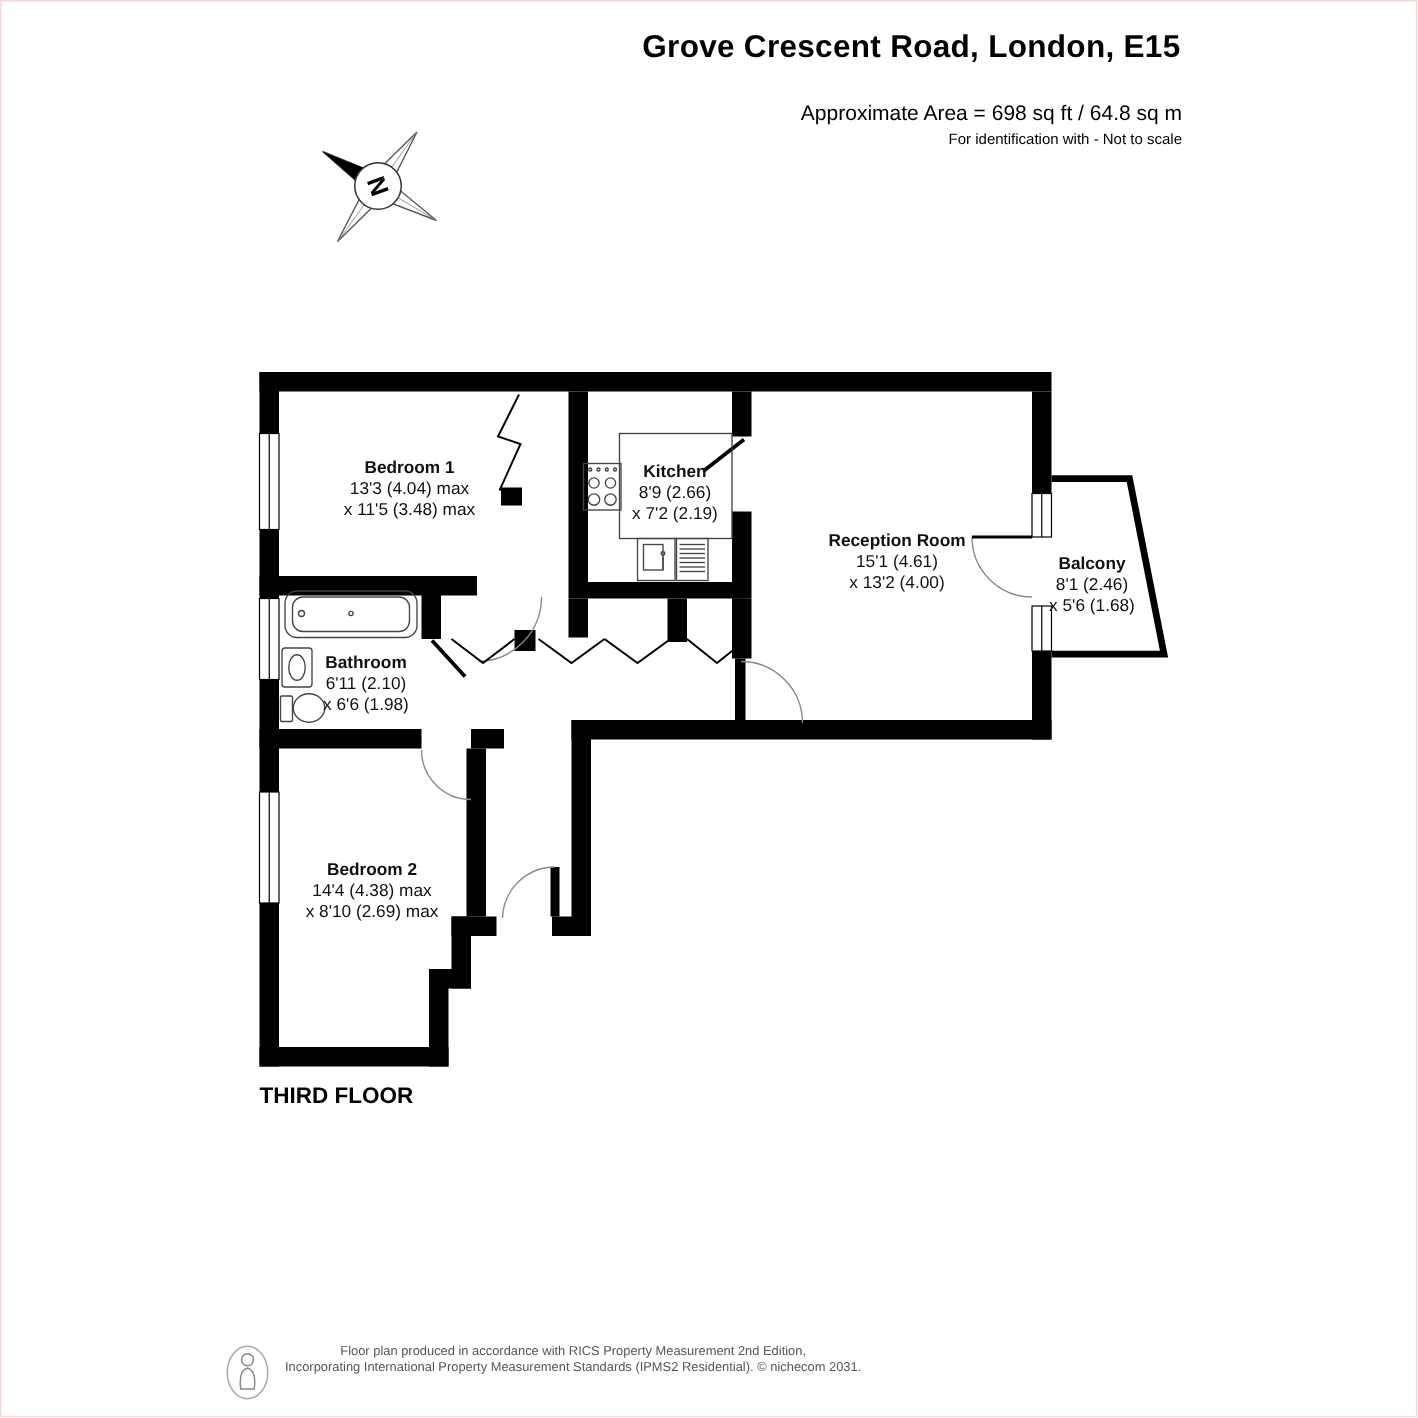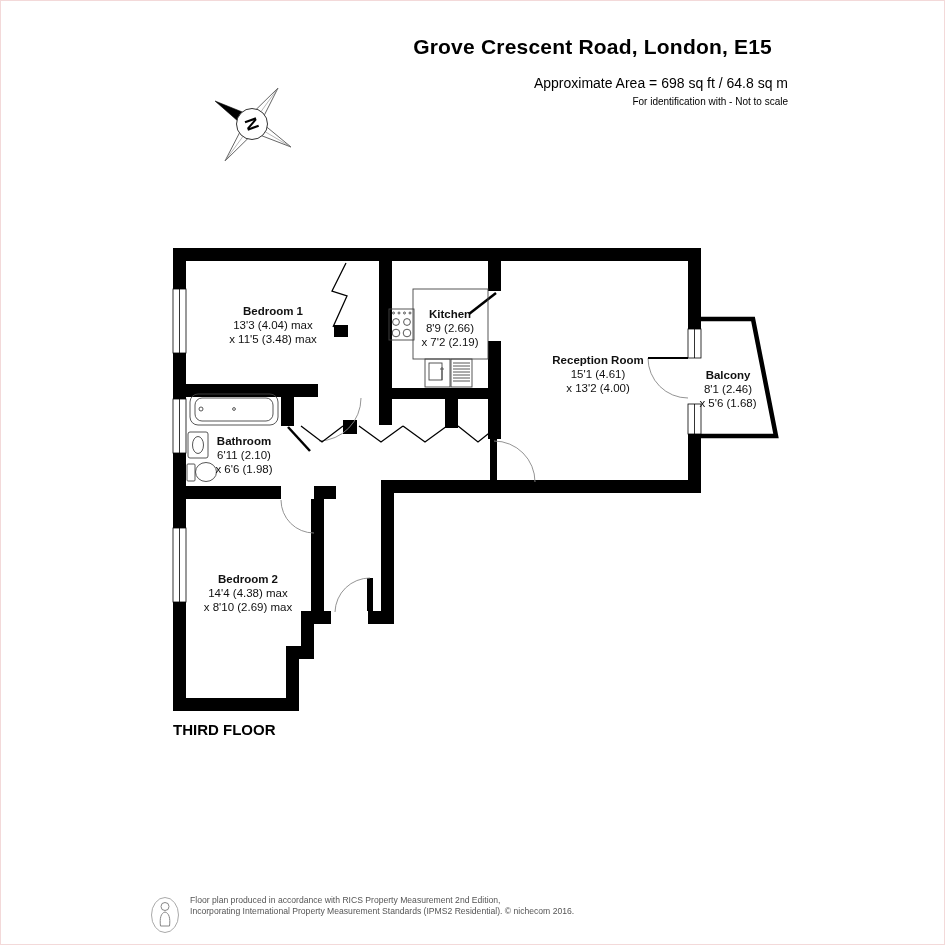--- a/index.html
+++ b/index.html
@@ -15,26 +15,26 @@
     position:absolute;
     top:18px;
     right:156px;
     text-align:right;
     color:#000;
   }
   .header .title{
     font-size:21px;
     font-weight:bold;
     letter-spacing:0.2px;
-    margin:16px;
+    margin:1px;
     text-align:right;
   }
   .header .subtitle{
     font-size:14px;
-    margin-top:7px;
+    margin-top:23px;
   }
   .header .note{
     font-size:10px;
     margin-top:5px;
   }
   .plan-svg{
     position:absolute;
     top:0;left:0;
     width:943px;height:943px;
   }
@@ -51,20 +51,21 @@
     font-size:15px;
     font-weight:bold;
     fill:#000;
   }
   .footer{
     position:absolute;
     left:148px;
     top:894px;
     display:flex;
     align-items:flex-start;
+    text-align:center;
   }
   .footer .logo{width:34px;height:40px;flex:0 0 auto;}
   .footer .ftext{
     margin-left:7px;
     font-size:8.6px;
     line-height:11px;
     color:#555;
   }
 </style>
 </head>
@@ -231,17 +232,17 @@
   </svg>
 
   <div class="footer">
     <svg class="logo" viewBox="0 0 34 40" xmlns="http://www.w3.org/2000/svg">
       <ellipse cx="16" cy="20" rx="13.5" ry="17.5" fill="none" stroke="#aaa" stroke-width="1"></ellipse>
       <circle cx="16" cy="11.5" r="4" fill="none" stroke="#888" stroke-width="1"></circle>
       <path d="M16,17 C12,18 10.5,23 11.5,31 L20.5,31 C21.5,23 20,18 16,17 Z" fill="none" stroke="#888" stroke-width="1"></path>
     </svg>
     <div class="ftext">
       <div>Floor plan produced in accordance with RICS Property Measurement 2nd Edition,</div>
-      <div>Incorporating International Property Measurement Standards (IPMS2 Residential).   © nichecom 2016.</div>
+      <div>Incorporating International Property Measurement Standards (IPMS2 Residential).   © nichecom 2031.</div>
     </div>
   </div>
 
 </div>
 
 </body></html>

